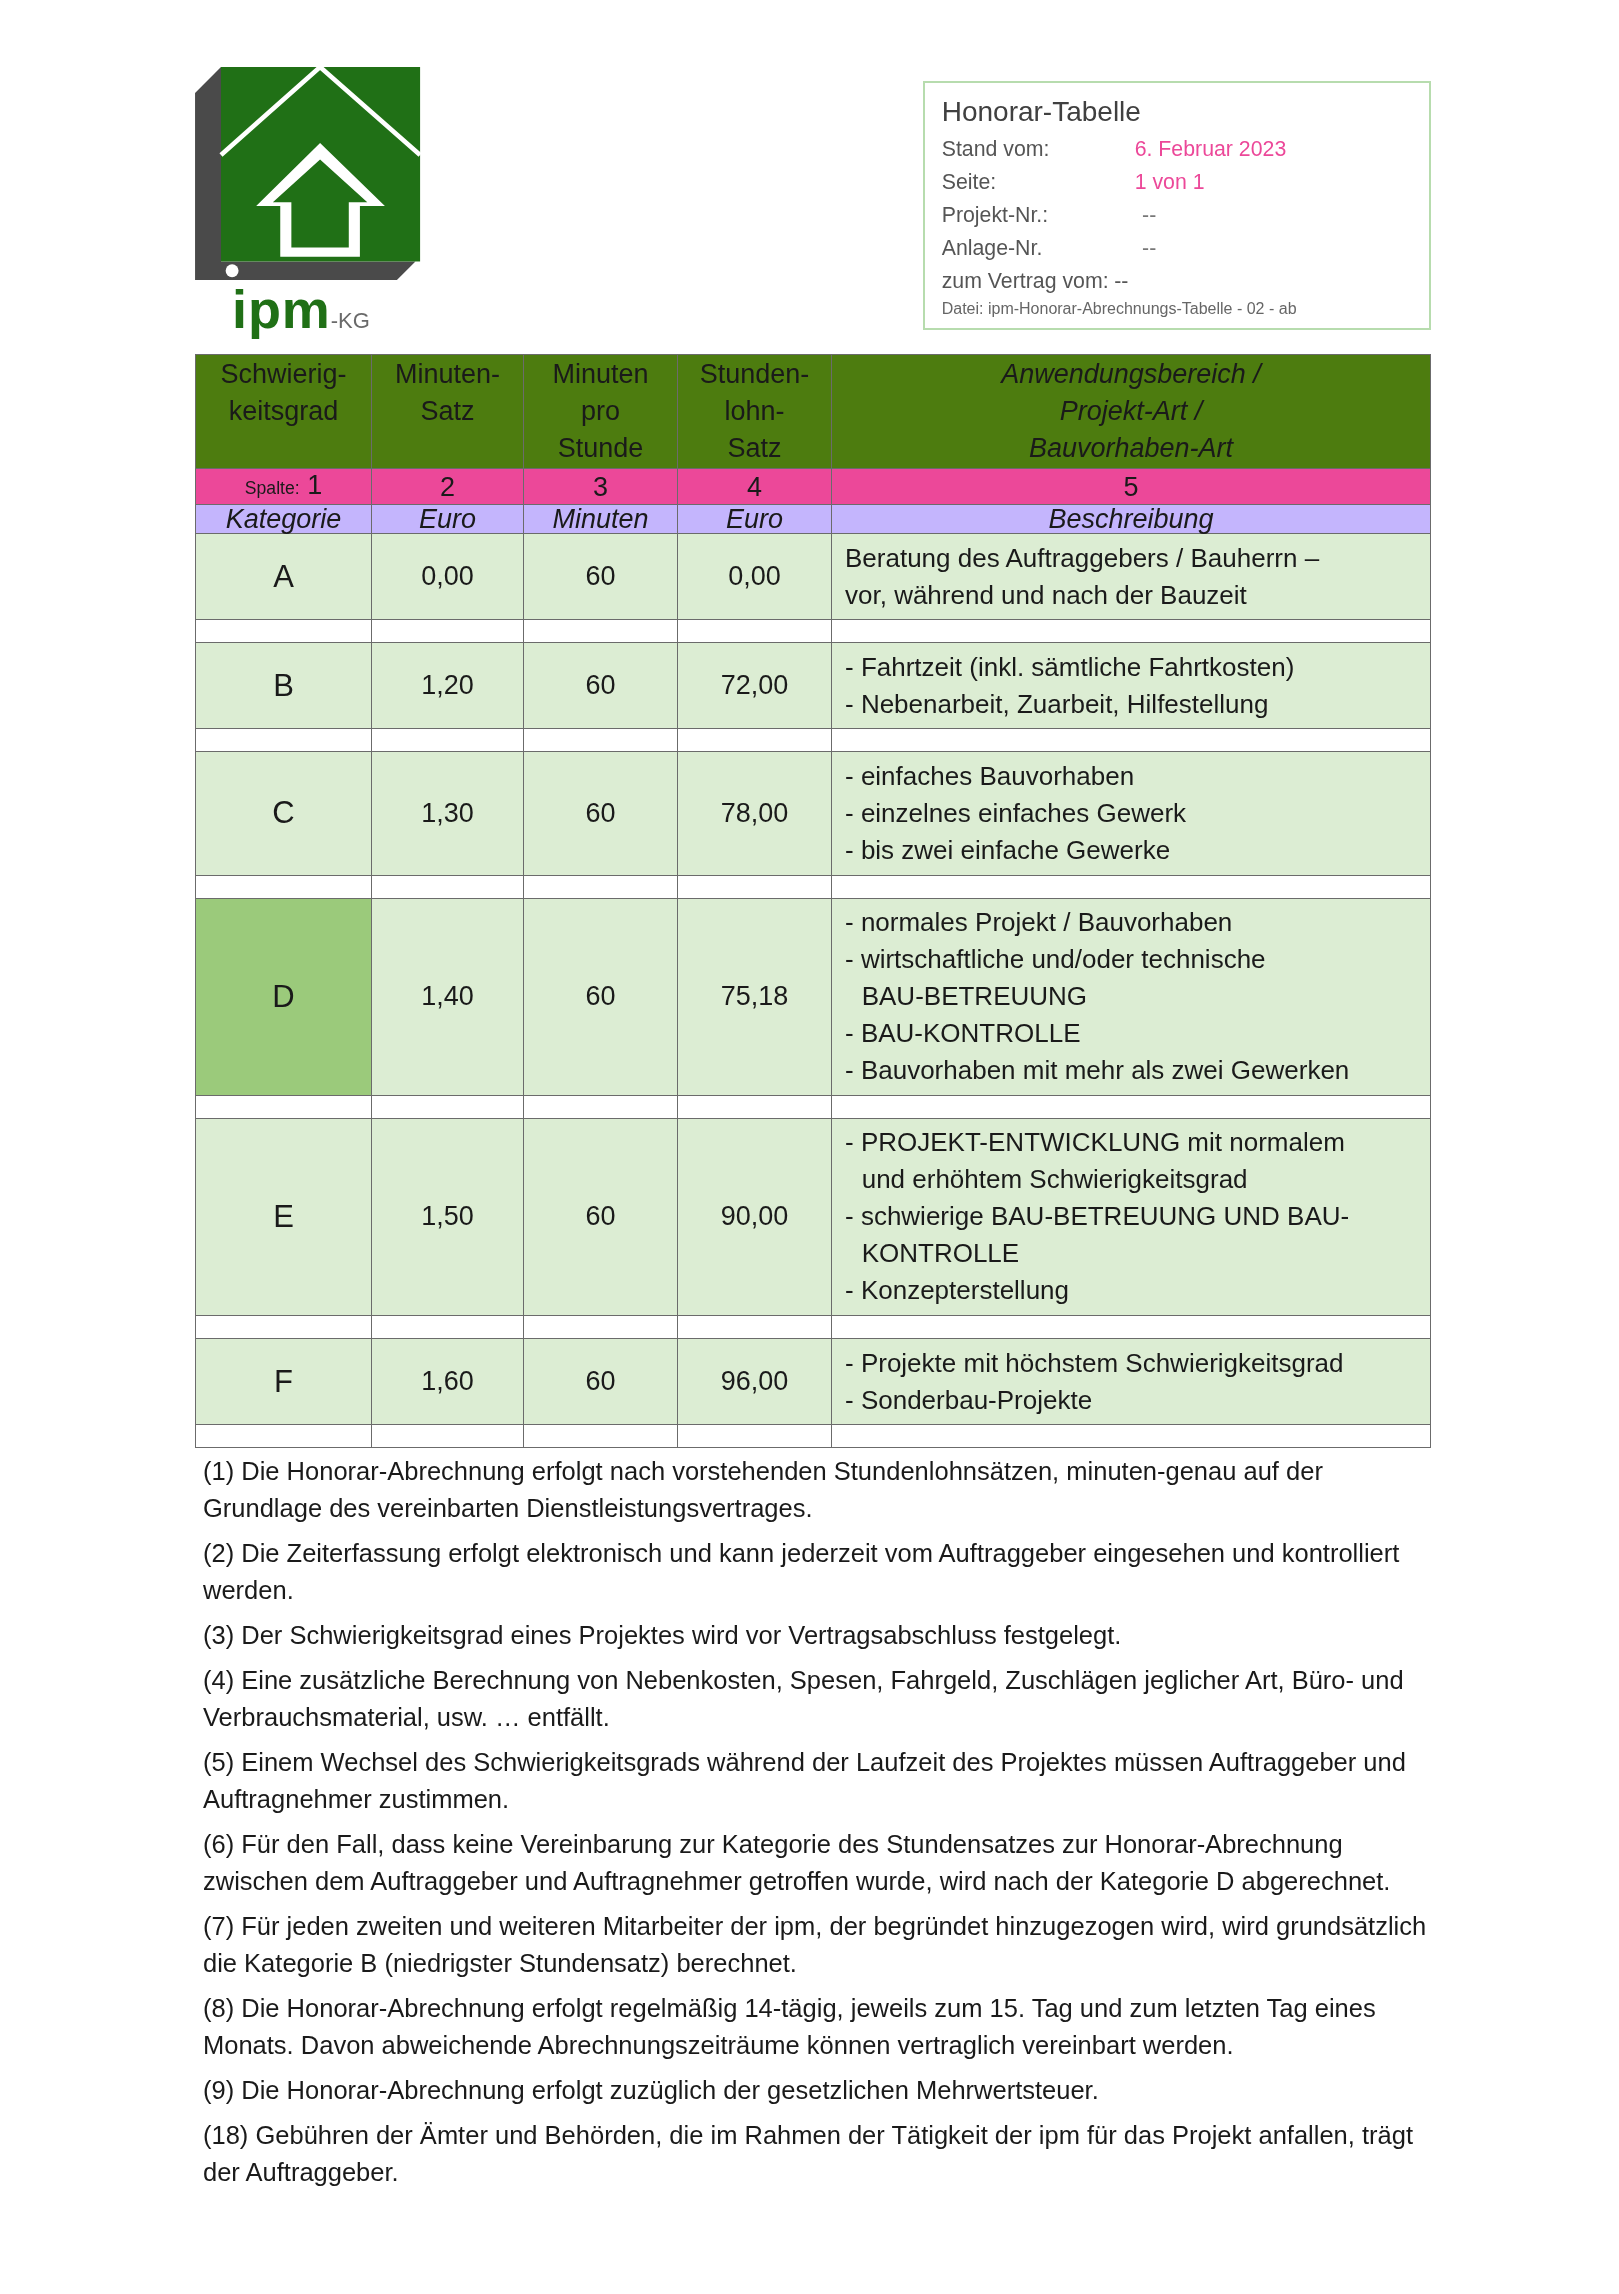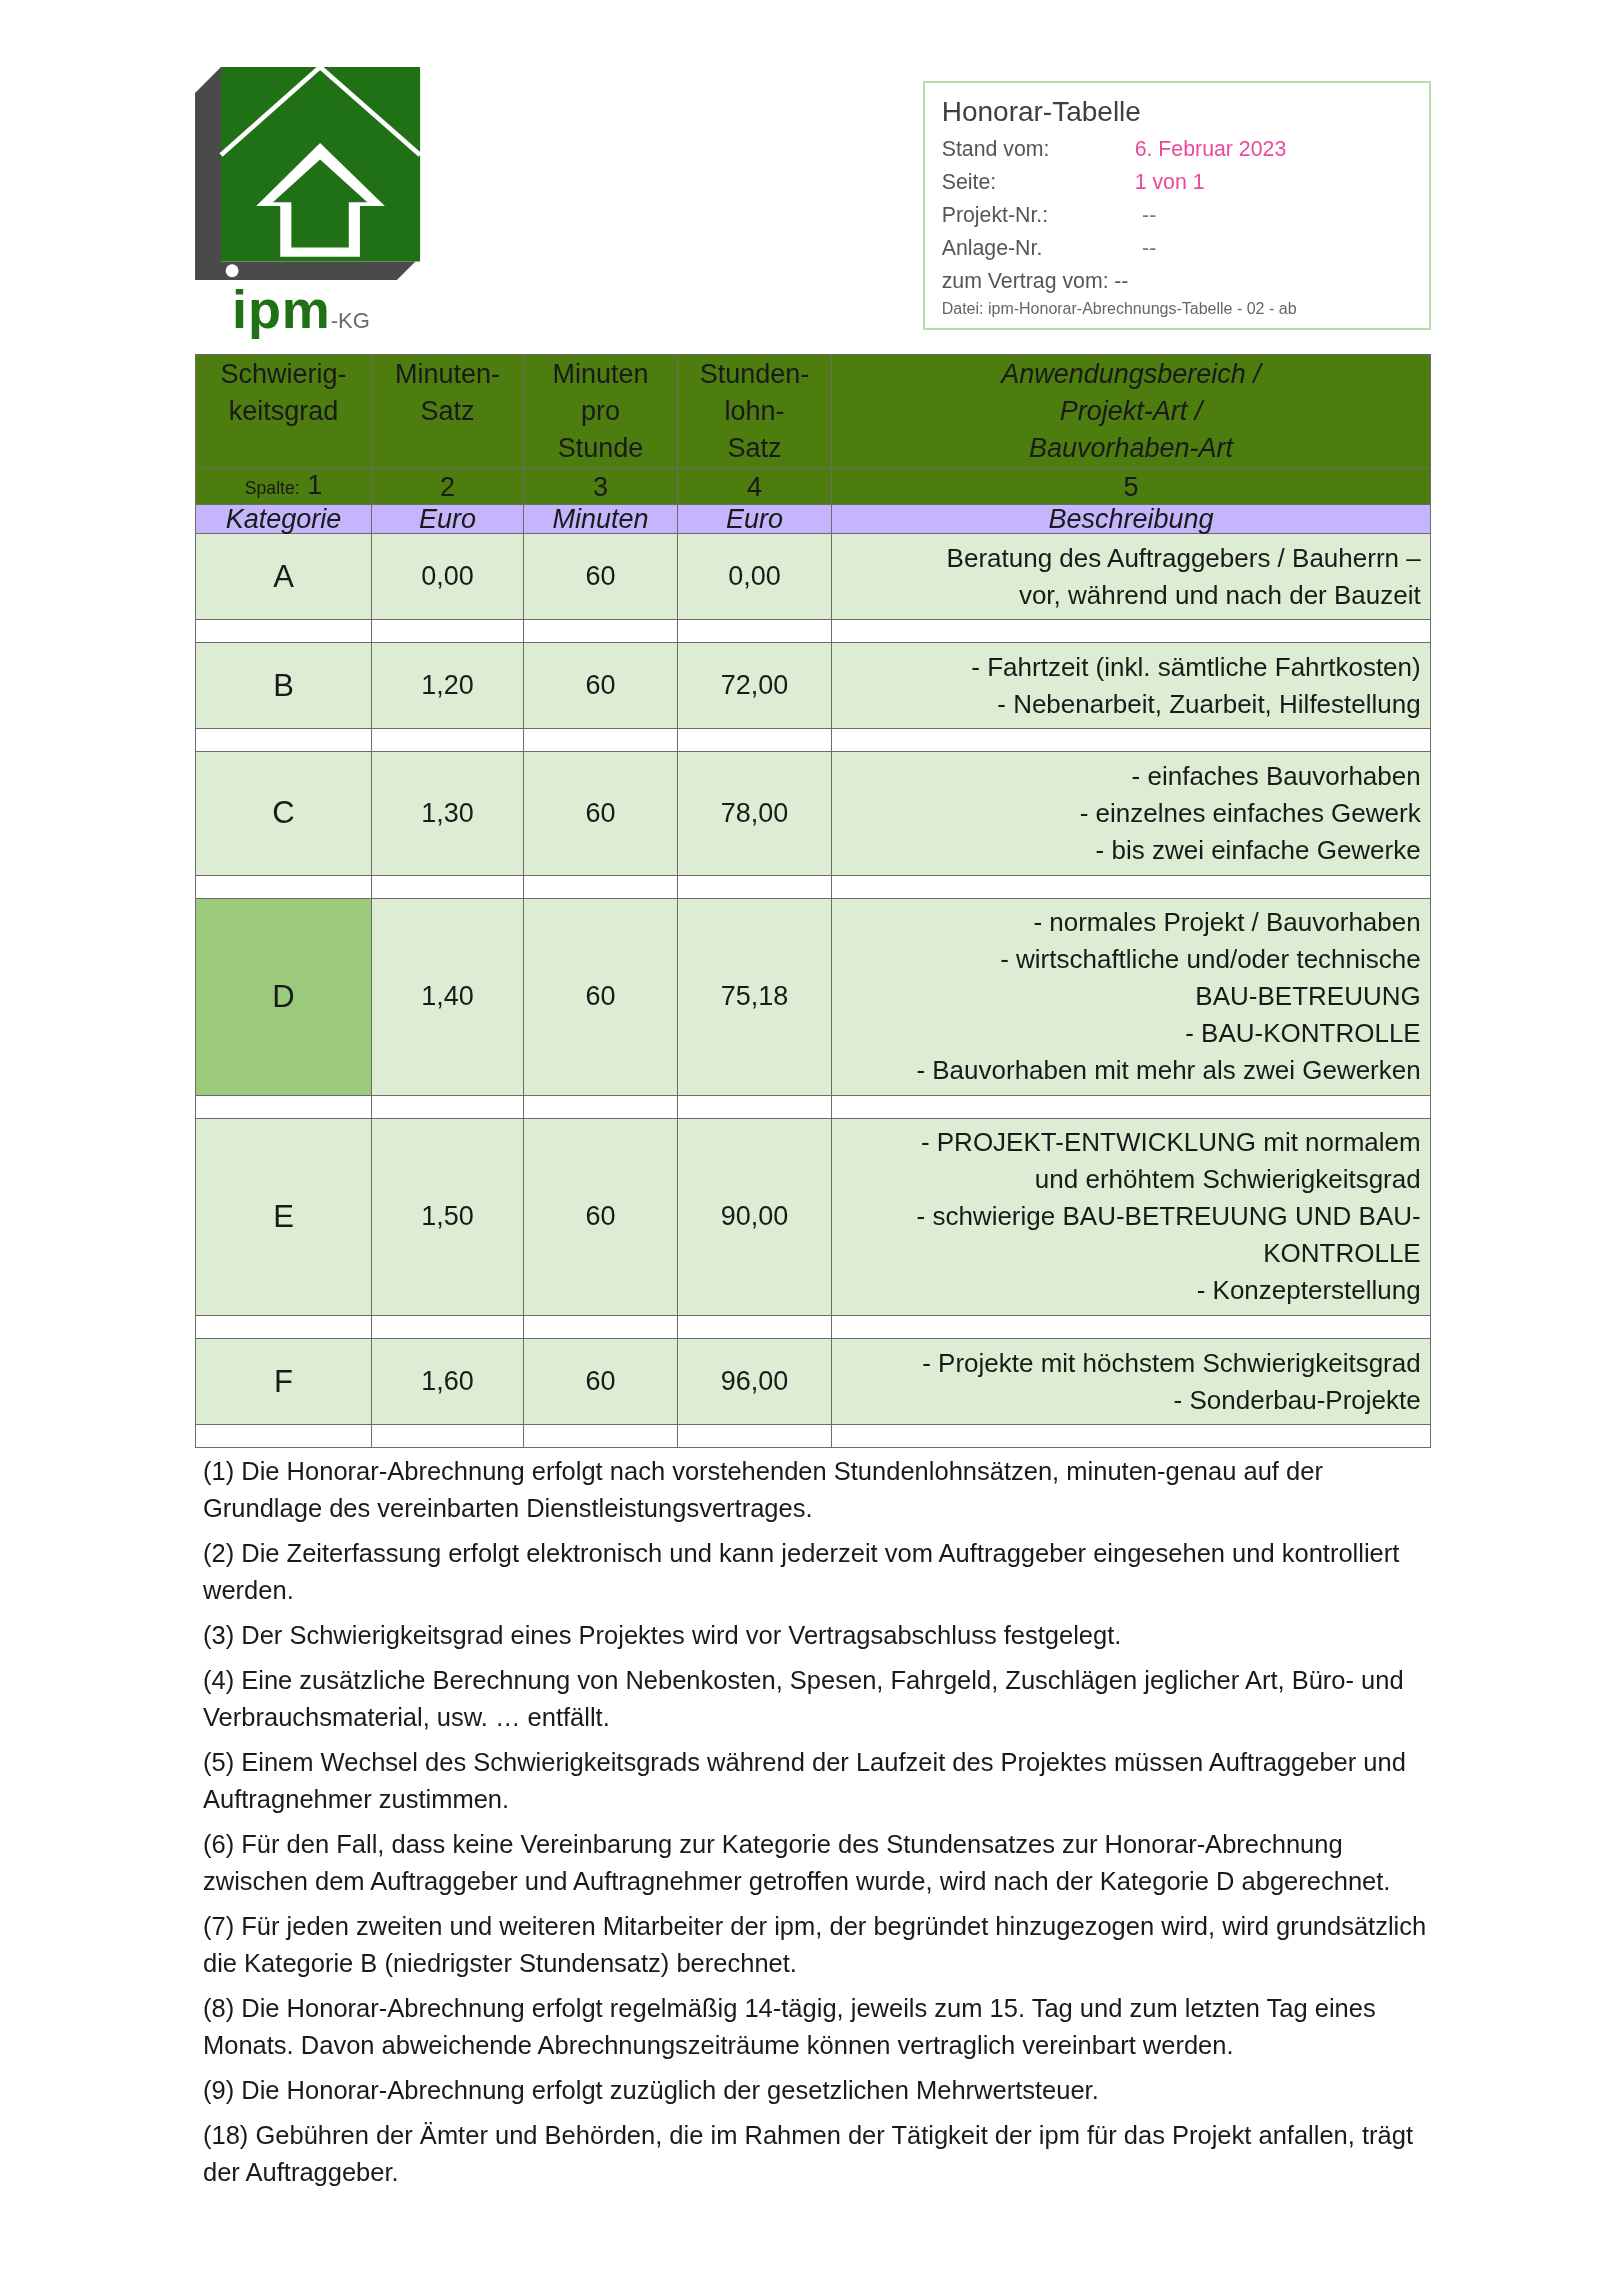--- a/index.html
+++ b/index.html
@@ -17,27 +17,27 @@
   .inforow .val { color: #ec4899; }
   .inforow .val.plain { color: #777; padding-left: 7.4px; }
   .inforow.contract .lbl { width: auto; }
   .inforow.contract .val { color: #555; padding-left: 5.6px; }
   .infobox .file { font-size: 16px; color: #666; margin-top: 1.9px; }
 
   table.honorar { position: absolute; left: 195px; top: 354px; width: 1236px; border-collapse: collapse; table-layout: fixed; }
   table.honorar td { border: 1.9px solid #6b6b6b; text-align: center; vertical-align: middle; padding: 0; font-size: 27px; }
   .hdr td { background: #4d7c0f; font-size: 26px; line-height: 37px; height: 113px; padding-top: 3.7px; }
   .hdr td.italic { font-style: italic; }
-  .num td { background: #4d7c0f; height: 33px; font-size: 26px; line-height: 32px; margin-top: 36px; }
+  .num td { background: #ec4899; height: 33px; font-size: 26px; line-height: 32px; margin-top: 36px; }
   .num .spalte-lbl { font-size: 17.6px; }
   .unit td { background: #c4b5fd; height: 28px; font-size: 19.5px; font-style: italic; line-height: 26px; }
   .cat td { background: #dcedd3; font-size: 27px; }
   .cat td.cat-letter { font-size: 31px; }
   .cat td.highlight { background: #9bca7b; }
-  .cat td.desc { text-align: right; padding: 5.6px 9.3px 5.6px 13px; font-size: 26px; line-height: 37px; }
+  .cat td.desc { text-align: left; padding: 5.6px 9.3px 5.6px 13px; font-size: 26px; line-height: 37px; }
   .cat td.desc div.indent { padding-left: 16.7px; }
   .spacer td { background: #ffffff; height: 22px; }
 
   .notes { position: absolute; left: 195px; top: 1445px; width: 1243px; font-size: 25.5px; line-height: 37px; color: #1a1a1a; }
   .notes p { margin: 8px; }
 </style>
 </head>
 <body>
 
 <div class="logo">

